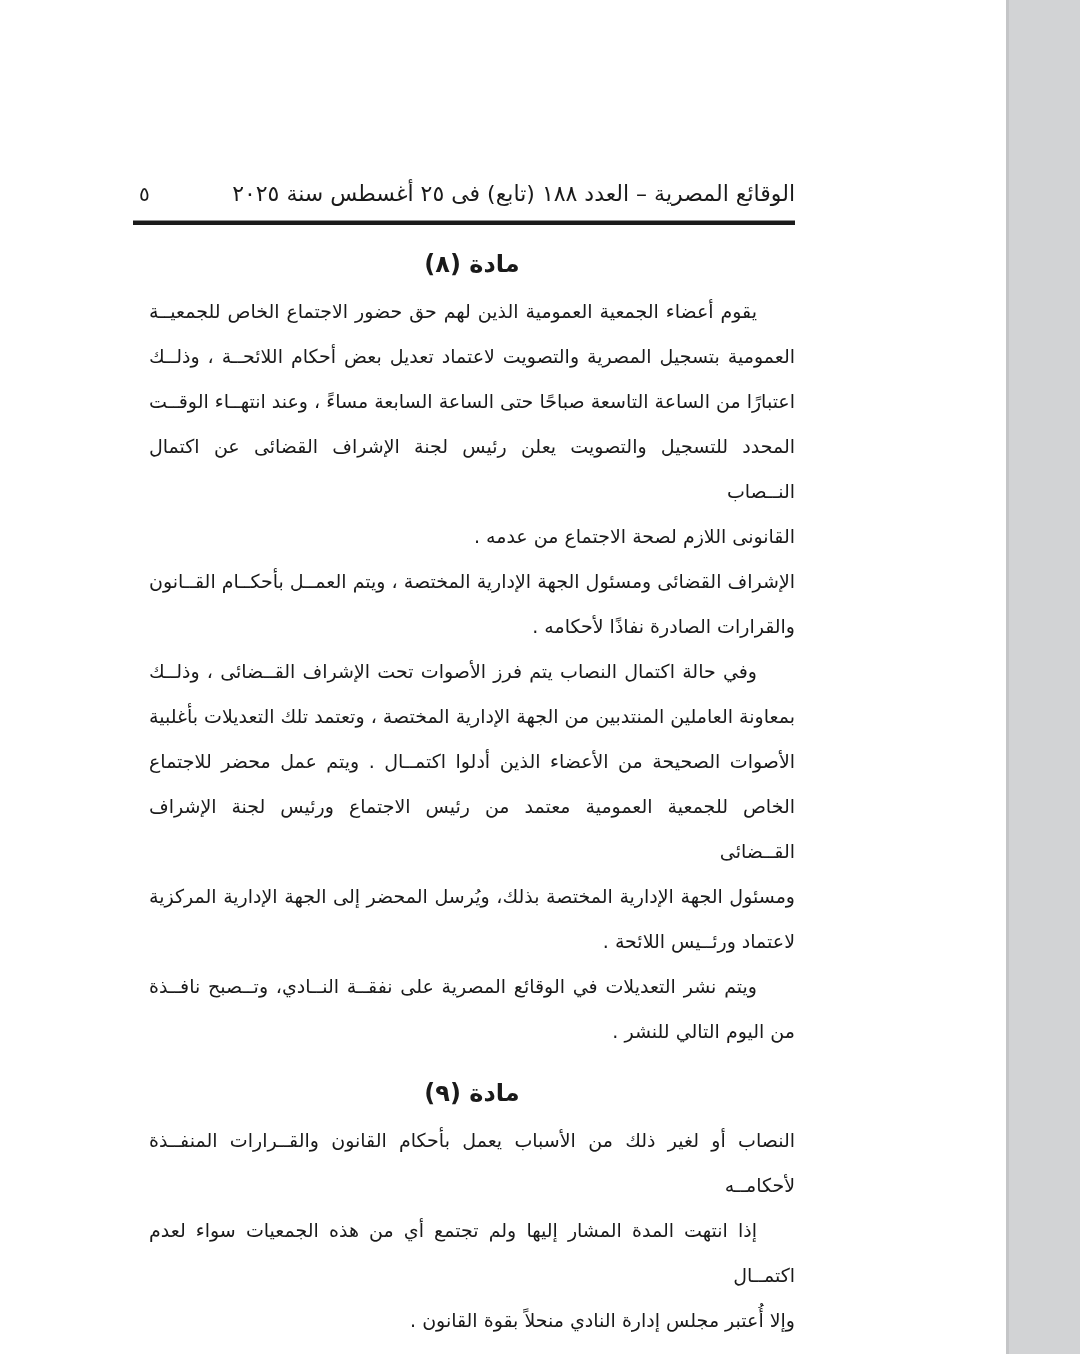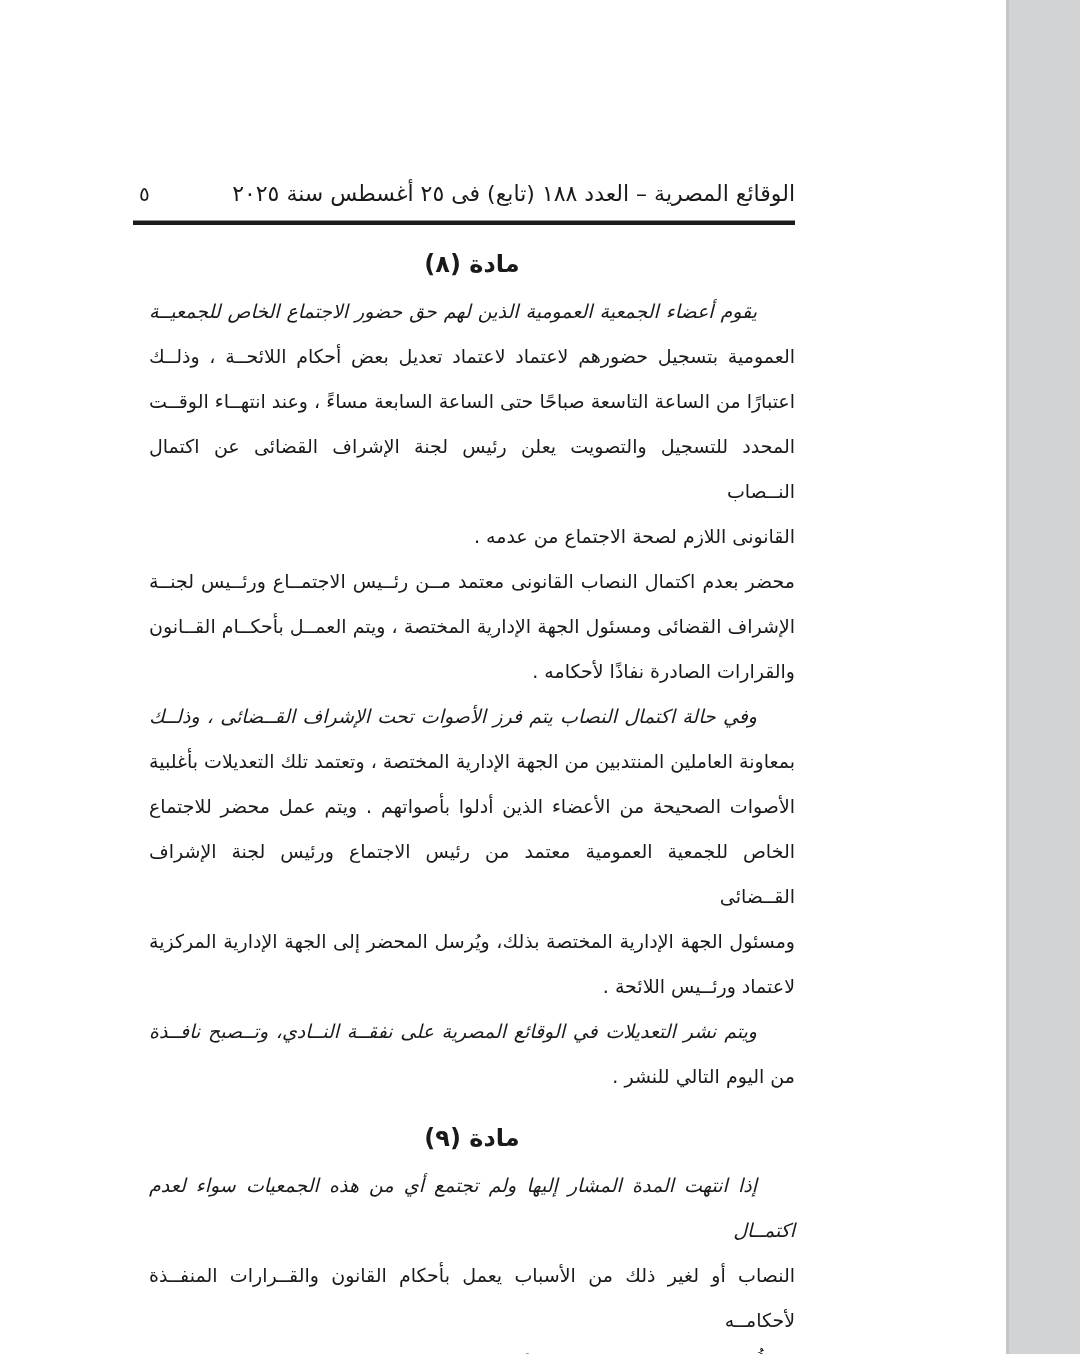--- a/index.html
+++ b/index.html
@@ -70,21 +70,20 @@
     line-height: 45px;
     text-align: justify;
     text-align-last: justify;
     white-space: normal;
   }
   .line.end {
     text-align-last: right;
   }
   .line.indent {
     text-indent: 38px;
-    font-style: italic;
   }
 </style>
 </head>
 <body>
 
 <div class="page">
 
   <div class="scan-strip"></div>
 
   <div class="content">
@@ -92,36 +91,35 @@
     <div class="header-row">
       <span class="gazette-title">الوقائع المصرية – العدد ١٨٨ (تابع) فى ٢٥ أغسطس سنة ٢٠٢٥</span>
       <span class="page-number">٥</span>
     </div>
 
     <div class="header-rule"></div>
 
     <div class="body-text">
       <div class="article-heading">مادة (٨)</div>
       <div class="line indent">يقوم أعضاء الجمعية العمومية الذين لهم حق حضور الاجتماع الخاص للجمعيــة</div>
-      <div class="line">العمومية بتسجيل حضورهم لاعتماد لاعتماد تعديل بعض أحكام اللائحــة ، وذلــك</div>
+      <div class="line">العمومية بتسجيل المصرية والتصويت لاعتماد تعديل بعض أحكام اللائحــة ، وذلــك</div>
       <div class="line">اعتبارًا من الساعة التاسعة صباحًا حتى الساعة السابعة مساءً ، وعند انتهــاء الوقــت</div>
       <div class="line">المحدد للتسجيل والتصويت يعلن رئيس لجنة الإشراف القضائى عن اكتمال النــصاب</div>
       <div class="line end">القانونى اللازم لصحة الاجتماع من عدمه .</div>
-      <div class="line">محضر بعدم اكتمال النصاب القانونى معتمد مــن رئــيس الاجتمــاع ورئــيس لجنــة</div>
       <div class="line">الإشراف القضائى ومسئول الجهة الإدارية المختصة ، ويتم العمــل بأحكــام القــانون</div>
       <div class="line end">والقرارات الصادرة نفاذًا لأحكامه .</div>
       <div class="line indent">وفي حالة اكتمال النصاب يتم فرز الأصوات تحت الإشراف القــضائى ، وذلــك</div>
       <div class="line">بمعاونة العاملين المنتدبين من الجهة الإدارية المختصة ، وتعتمد تلك التعديلات بأغلبية</div>
-      <div class="line">الأصوات الصحيحة من الأعضاء الذين أدلوا بأصواتهم . ويتم عمل محضر للاجتماع</div>
+      <div class="line">الأصوات الصحيحة من الأعضاء الذين أدلوا اكتمــال . ويتم عمل محضر للاجتماع</div>
       <div class="line">الخاص للجمعية العمومية معتمد من رئيس الاجتماع ورئيس لجنة الإشراف القــضائى</div>
       <div class="line">ومسئول الجهة الإدارية المختصة بذلك، ويُرسل المحضر إلى الجهة الإدارية المركزية</div>
       <div class="line end">لاعتماد ورئــيس اللائحة .</div>
       <div class="line indent">ويتم نشر التعديلات في الوقائع المصرية على نفقــة النــادي، وتــصبح نافــذة</div>
       <div class="line end">من اليوم التالي للنشر .</div>
       <div class="article-heading">مادة (٩)</div>
+      <div class="line">النصاب أو لغير ذلك من الأسباب يعمل بأحكام القانون والقــرارات المنفــذة لأحكامــه</div>
       <div class="line indent">إذا انتهت المدة المشار إليها ولم تجتمع أي من هذه الجمعيات سواء لعدم اكتمــال</div>
-      <div class="line">النصاب أو لغير ذلك من الأسباب يعمل بأحكام القانون والقــرارات المنفــذة لأحكامــه</div>
       <div class="line end">وإلا أُعتبر مجلس إدارة النادي منحلاً بقوة القانون .</div>
     </div>
 
   </div>
 
 </div>
 
 </body></html>

